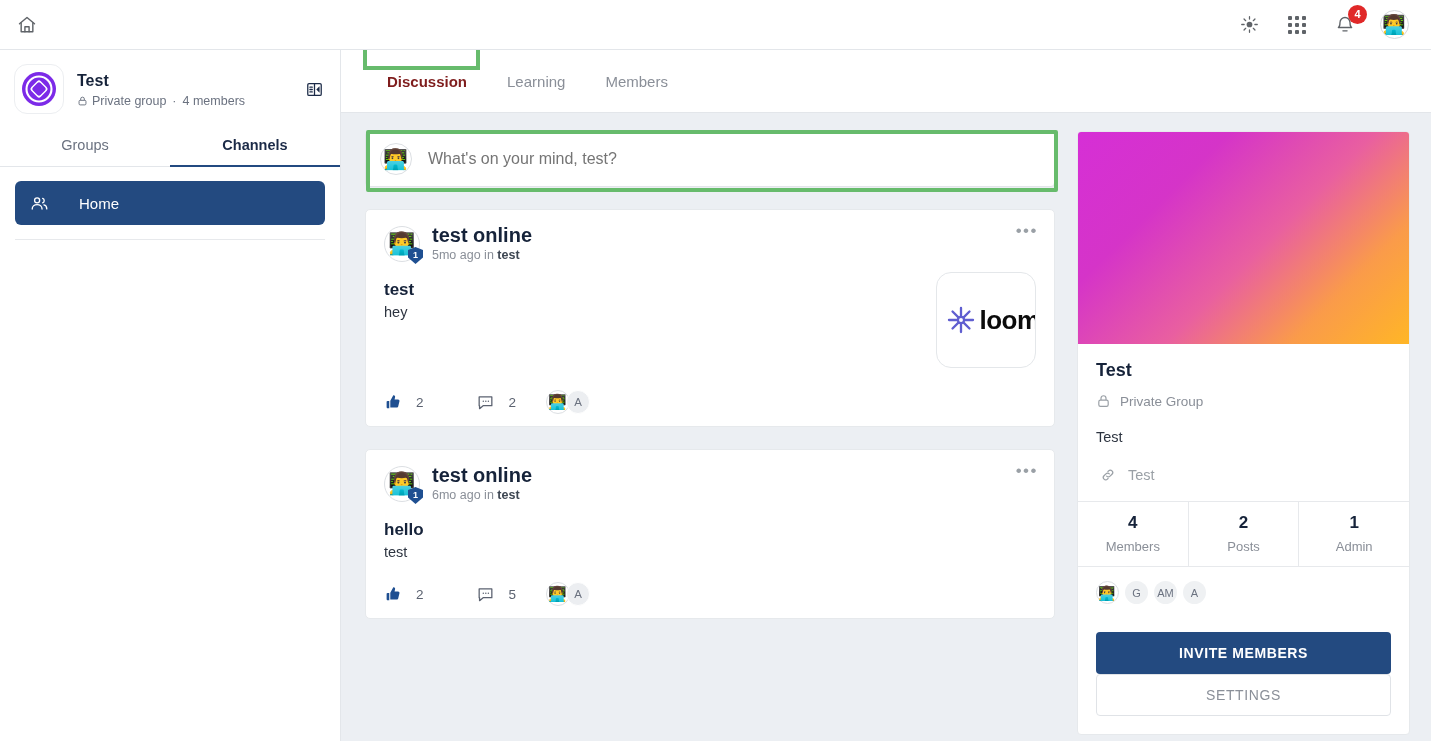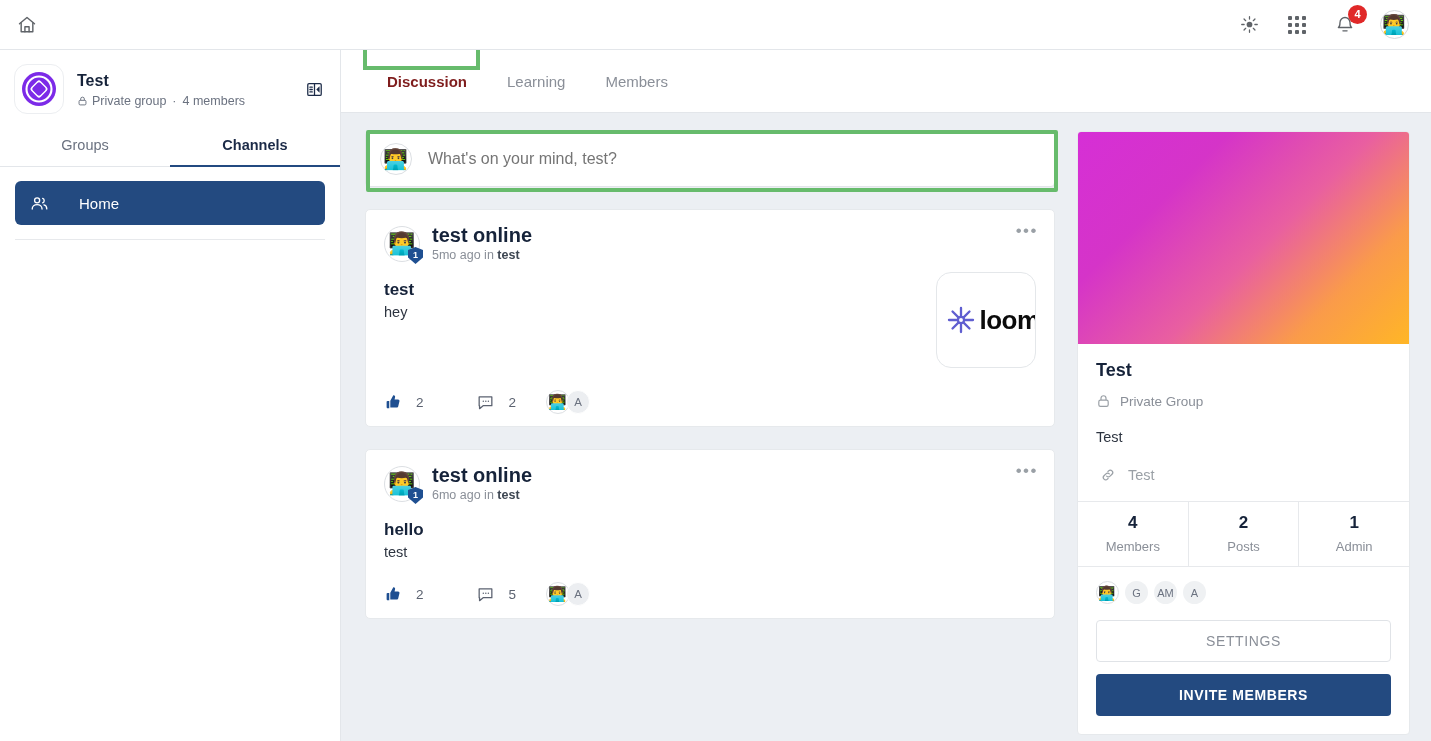--- a/index.html
+++ b/index.html
@@ -465,22 +465,22 @@
               <div class="lbl">Admin</div>
             </div>
           </div>
           <div class="rp-members">
             <div class="ma photo">👨‍💻</div>
             <div class="ma">G</div>
             <div class="ma">AM</div>
             <div class="ma">A</div>
           </div>
           <div class="rp-btns">
+            <div class="btn primary">INVITE MEMBERS</div>
             <div class="btn outline">SETTINGS</div>
-            <div class="btn primary">INVITE MEMBERS</div>
           </div>
         </div>
       </div>
     </div>
   </div>
 
   <div class="hl-tab"></div>
   <div class="hl-composer"></div>
 </div>
 

